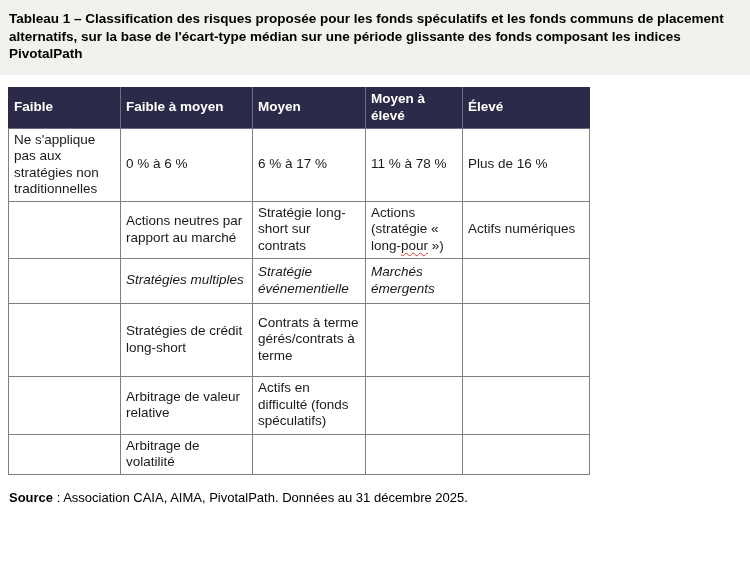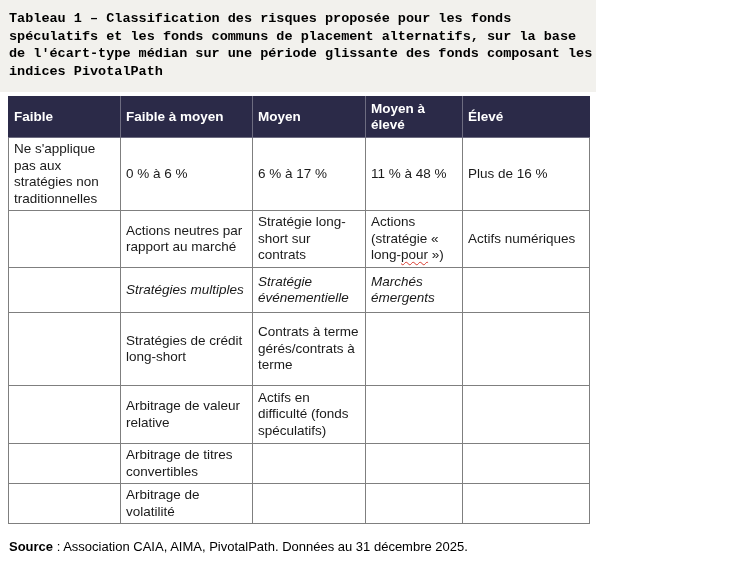--- a/index.html
+++ b/index.html
@@ -19,36 +19,35 @@
     color: var(--text);
   }
   .page {
     position: relative;
     width: 750px;
     height: 575px;
     overflow: hidden;
     background: var(--page-bg);
   }
   .title-band {
-    width: 596px;
+    width: 750px;
     background: var(--title-band-bg);
     padding: 10px 0 12px 9px;
-    font-family: Liberation Mono, monospace;
   }
   .table-title {
     font-size: 13.5px;
     font-weight: bold;
     line-height: 17.5px;
     color: #000000;
     max-width: 736px;
   }
   table.risk-table {
     border-collapse: collapse;
     table-layout: fixed;
-    margin: 4px 0 0 8px;
+    margin: 12px 0 0 8px;
     width: 581px;
   }
   .risk-table col.c1 { width: 112px; }
   .risk-table col.c2 { width: 132px; }
   .risk-table col.c3 { width: 113px; }
   .risk-table col.c4 { width: 97px;  }
   .risk-table col.c5 { width: 127px; }
   .risk-table th, .risk-table td {
     border: 1px solid var(--border);
     vertical-align: middle;
@@ -113,21 +112,21 @@
           <th>Moyen</th>
           <th>Moyen à élevé</th>
           <th>Élevé</th>
         </tr>
     </thead>
     <tbody>
         <tr>
           <td>Ne s'applique pas aux stratégies non traditionnelles</td>
           <td>0 % à 6 %</td>
           <td>6 % à 17 %</td>
-          <td>11 % à 48 %</td>
+          <td>11 % à 78 %</td>
           <td>Plus de 16 %</td>
         </tr>
         <tr>
           <td></td>
           <td>Actions neutres par rapport au marché</td>
           <td>Stratégie long-short sur contrats</td>
           <td>Actions (stratégie « long-<span class="misspelled">pour</span> »)</td>
           <td>Actifs numériques</td>
         </tr>
         <tr>
@@ -146,27 +145,20 @@
         </tr>
         <tr>
           <td></td>
           <td>Arbitrage de valeur relative</td>
           <td>Actifs en difficulté (fonds spéculatifs)</td>
           <td></td>
           <td></td>
         </tr>
         <tr>
           <td></td>
-          <td>Arbitrage de titres convertibles</td>
-          <td></td>
-          <td></td>
-          <td></td>
-        </tr>
-        <tr>
-          <td></td>
           <td>Arbitrage de volatilité</td>
           <td></td>
           <td></td>
           <td></td>
         </tr>
       </tbody>
   </table>
 
   <p class="source-note">
     <span class="source-label">Source</span><span> : Association CAIA, AIMA, PivotalPath. Données au 31 décembre 2025.</span>

